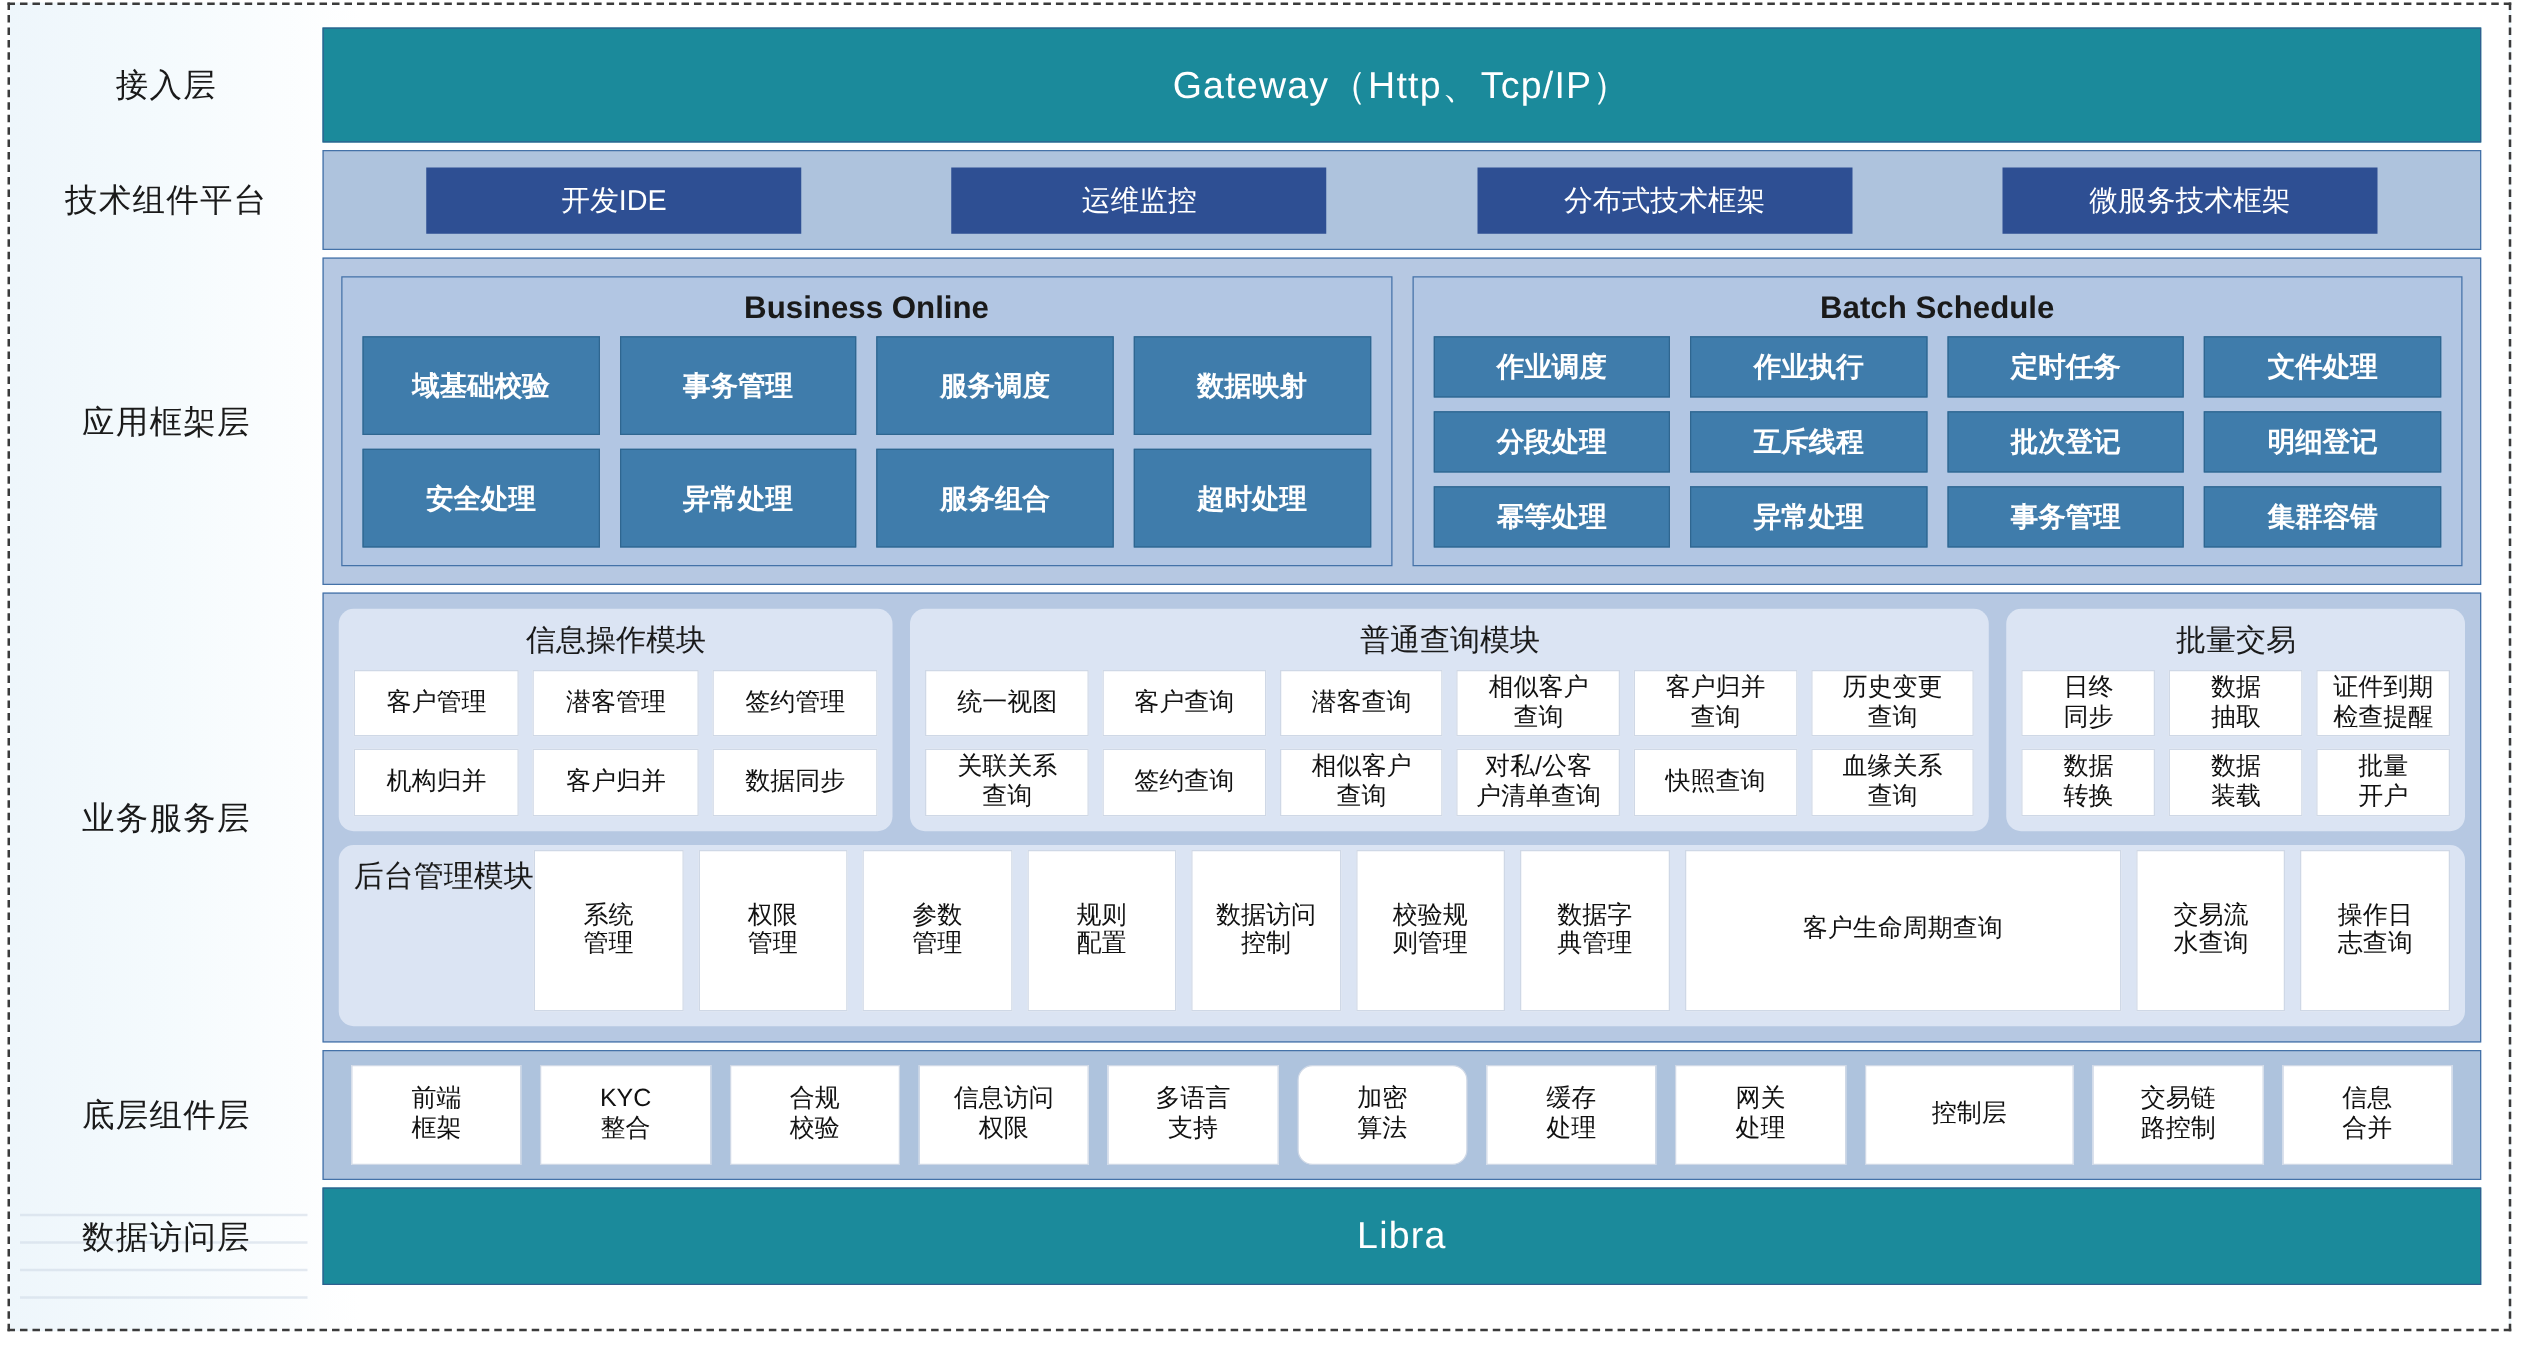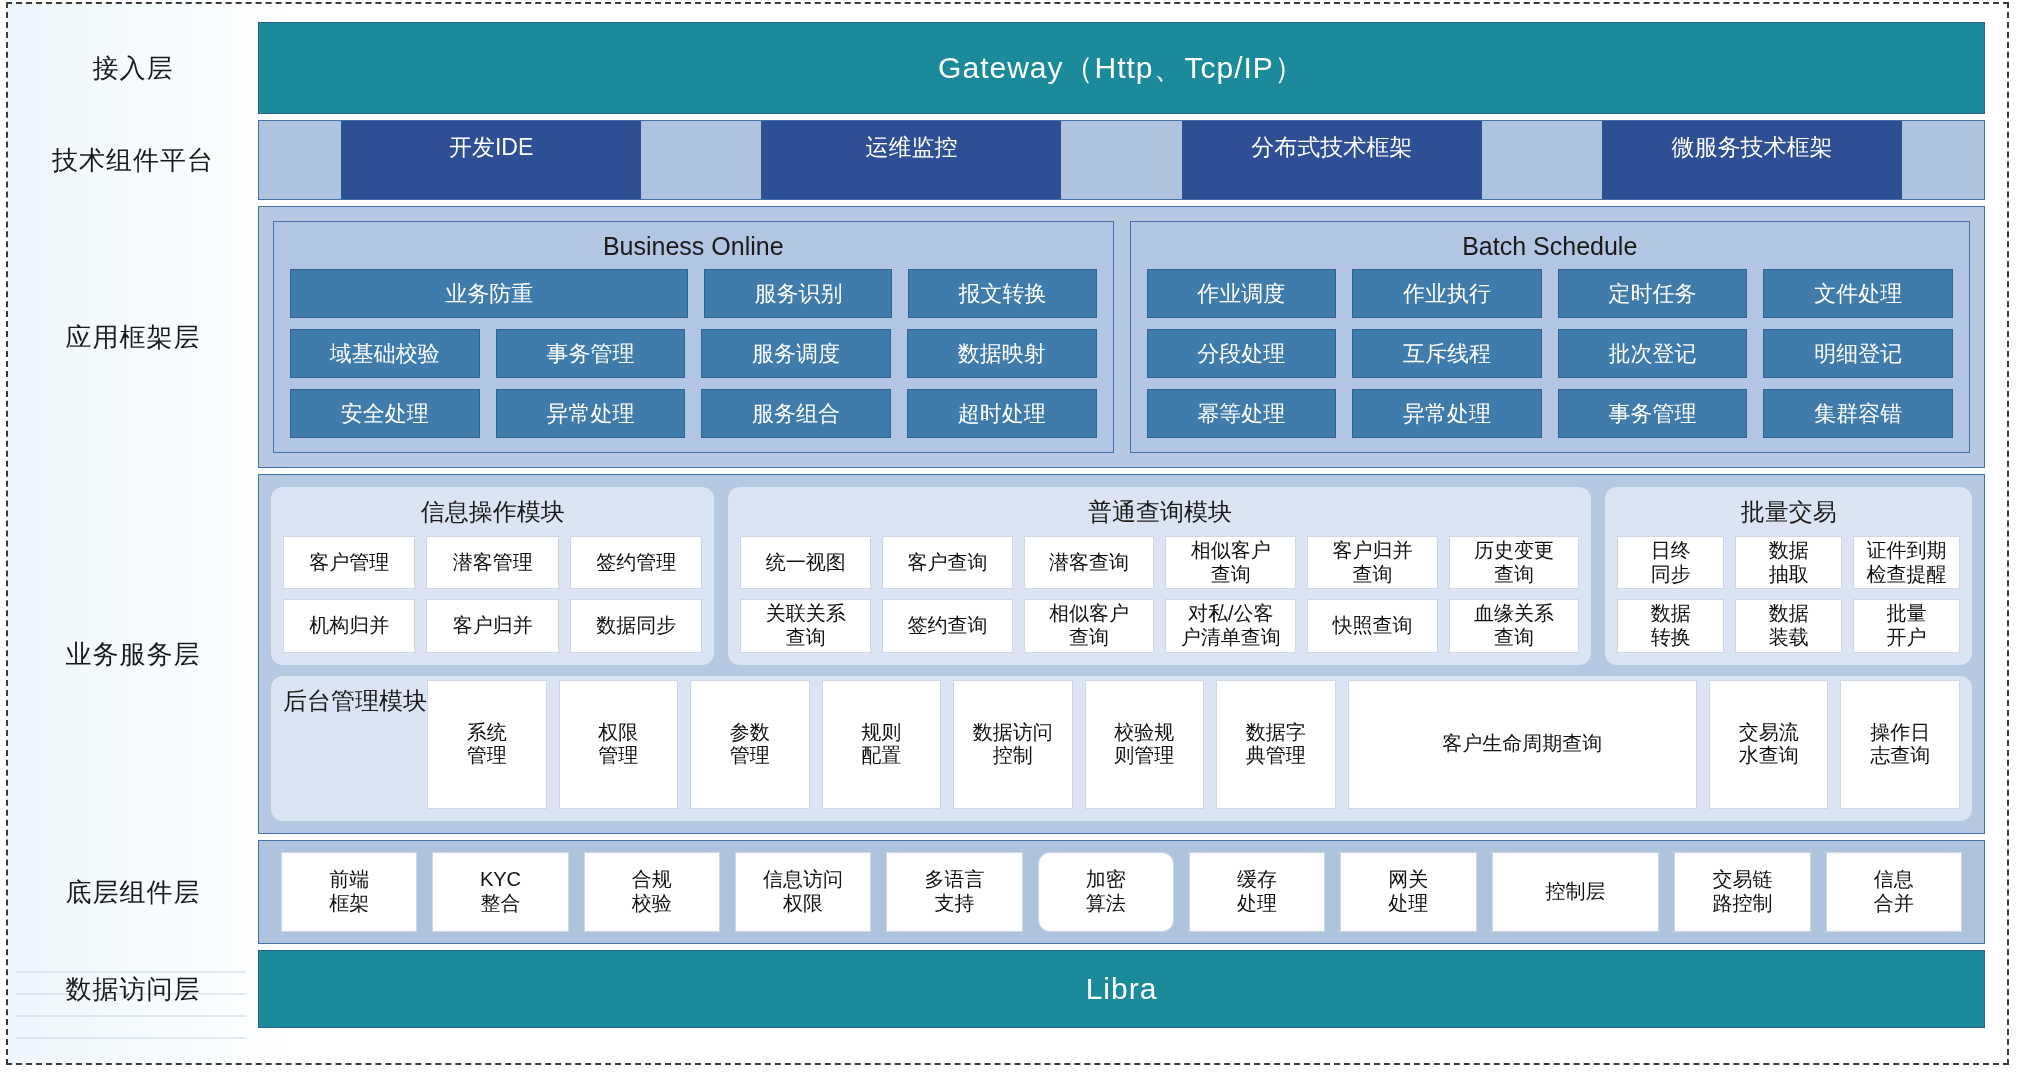--- a/index.html
+++ b/index.html
@@ -42,39 +42,40 @@
   .teal-bar{
     background:#1b8a9b;
     border:1px solid #2f5f8f;
     display:flex;align-items:center;justify-content:center;
     color:#ffffff;font-size:30px;letter-spacing:1px;
   }
   
   .tech-strip{
     background:#aec3dd;
     border:1px solid #4472a8;
-    display:flex;justify-content:space-around;
+    display:flex;align-items:center;justify-content:space-around;
     padding:0 42px;box-sizing:border-box;gap:40px;
   }
   .tech-chip{
     flex:1 1 0;
     background:#2e4f93;
     color:#ffffff;
     font-size:23px;
     text-align:center;
     padding:11px 0;
     max-width:300px;
   }
   
   .appfw-outer{
     background:#b6c8e2;
     border:1px solid #4472a8;
     display:flex;gap:16px;
     padding:14px 14px;
     box-sizing:border-box;
+    font-weight:bold;
   }
   .appfw-group{
     flex:1 1 0;
     background:#b2c6e3;
     border:1px solid #4472a8;
     padding:6px 16px 14px 16px;
     box-sizing:border-box;
     display:flex;flex-direction:column;
   }
   .appfw-title{
@@ -180,25 +181,20 @@
         <div class="tech-chip">运维监控</div>
         <div class="tech-chip">分布式技术框架</div>
         <div class="tech-chip">微服务技术框架</div>
       </div>
 
     <div class="layer-label">应用框架层</div>
     <div class="appfw-outer" id="appfw-outer">
         <div class="appfw-group">
           <div class="appfw-title">Business Online</div>
           <div class="appfw-rows">
-            <div class="appfw-row">
-              <div class="appfw-cell span2">业务防重</div>
-              <div class="appfw-cell">服务识别</div>
-              <div class="appfw-cell">报文转换</div>
-            </div>
             <div class="appfw-row">
               <div class="appfw-cell">域基础校验</div>
               <div class="appfw-cell">事务管理</div>
               <div class="appfw-cell">服务调度</div>
               <div class="appfw-cell">数据映射</div>
             </div>
             <div class="appfw-row">
               <div class="appfw-cell">安全处理</div>
               <div class="appfw-cell">异常处理</div>
               <div class="appfw-cell">服务组合</div>

